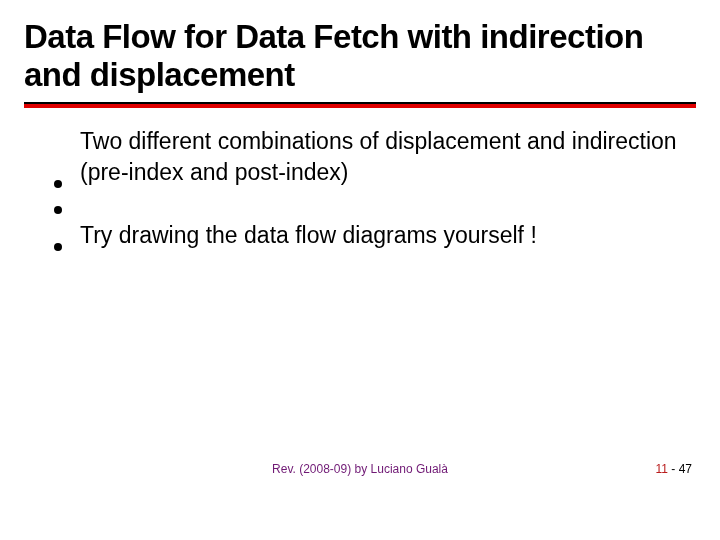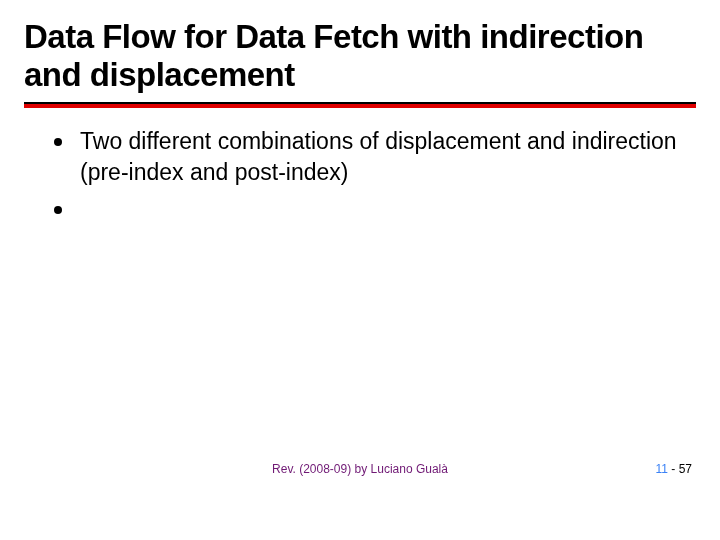--- a/index.html
+++ b/index.html
@@ -24,21 +24,21 @@
     width: 100%;
     margin-bottom: 18px;
     border-top: 2px solid #000;
   }
   .bullets {
     padding-left: 30px;
     padding-right: 10px;
   }
   .bullet-row {
     display: flex;
-    align-items: flex-start;
+    align-items: flex-end;
     margin-bottom: 6px;
   }
   .dot {
     flex: 0 0 auto;
     width: 8px;
     height: 8px;
     border-radius: 50%;
     background: #000;
     margin-top: 12px;
     margin-right: 18px;
@@ -60,40 +60,44 @@
     position: absolute;
     left: 50%;
     transform: translateX(-50%);
     color: #701a75;
   }
   .footer-right {
     position: absolute;
     right: 28px;
     color: #000;
   }
-  .footer-right .sec { color: #3b82f6; text-align: right; }
+  .footer-right .sec { color: #b91c1c; text-align: right; }
 </style>
 </head>
 <body>
 
 <div class="slide">
 
   <h1 class="title">Data Flow for Data Fetch with indirection and displacement</h1>
   <div class="rule"></div>
 
   <div class="bullets">
     <div class="bullet-row">
       <span class="dot"></span>
       <span class="btext">Two different combinations of displacement and indirection (pre-index and post-index)</span>
     </div>
     <div class="bullet-row">
       <span class="dot"></span>
     </div>
+    <div class="bullet-row">
+      <span class="dot"></span>
+      <span class="btext">Try drawing the data flow diagrams yourself !</span>
+    </div>
   </div>
 
   <div class="footer">
     <span class="footer-center">Rev. (2008-09) by Luciano Gualà</span>
     <span class="footer-right">
-      <span class="sec">11</span><span> - </span><span>57</span>
+      <span class="sec">11</span><span> - </span><span>47</span>
     </span>
   </div>
 
 </div>
 
 </body></html>

